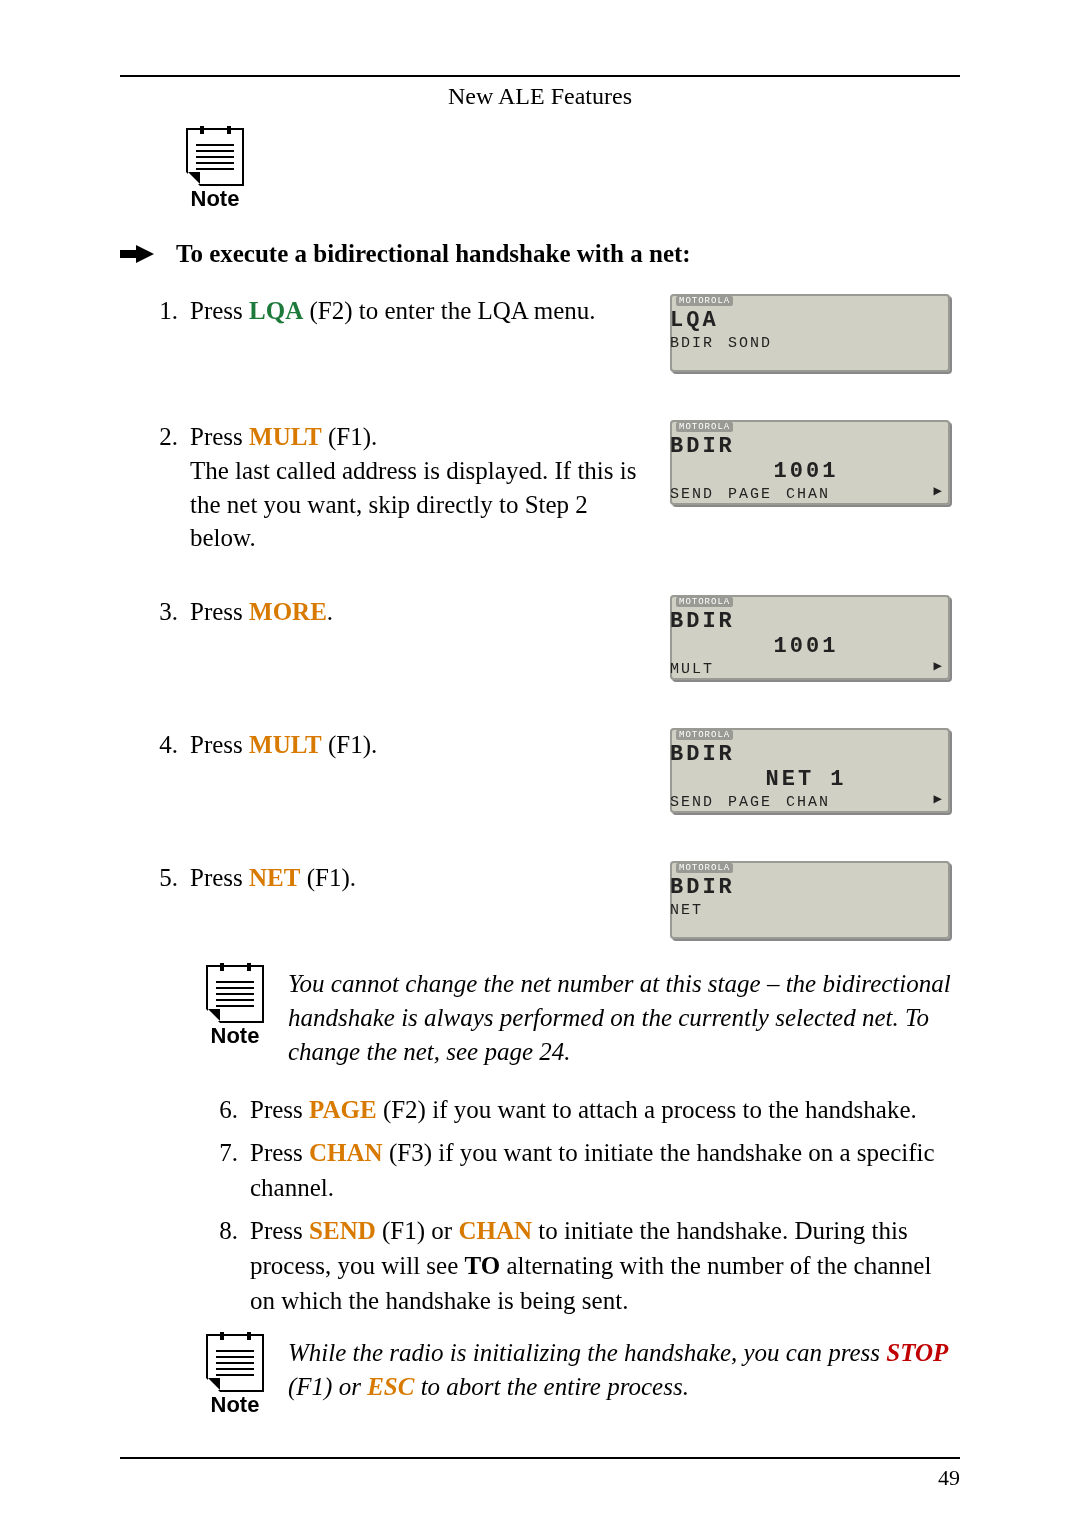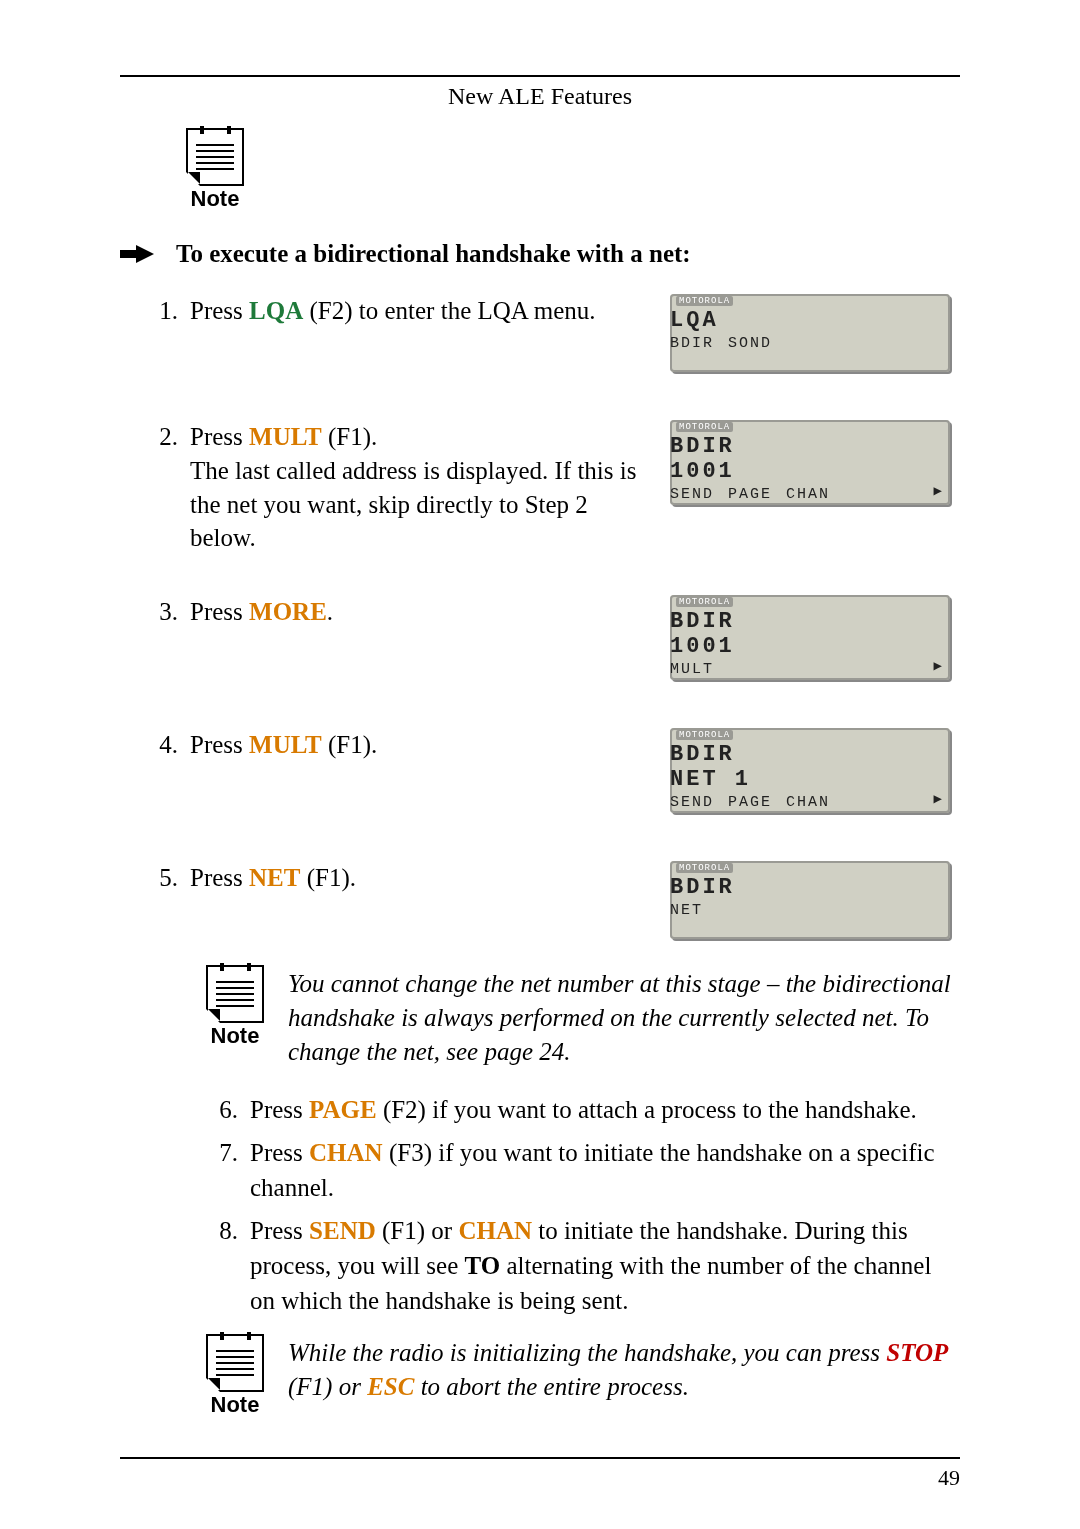--- a/index.html
+++ b/index.html
@@ -44,21 +44,21 @@
   .step-text { flex:1; font-size:25px; line-height:1.35; padding-right: 20px; }
   .step-num { display:inline-block; width: 70px; text-align:right; padding-right:12px; }
   .lcd {
     width: 280px; min-height: 78px; background:#d0d0c4; border-radius:4px;
     box-shadow: inset 0 0 0 2px #9a9a94, 2px 2px 0 #888;
     font-family: 'Courier New', monospace; font-size:18px; letter-spacing:2px;
     padding: 4px 8px 2px 0; position:relative; color:#222; margin-bottom: 8px;
   }
   .lcd .brand { font-size:9px; letter-spacing:1px; color:#fff; background:#9a9a94; display:inline-block; padding:0 3px; position:absolute; top:2px; left:6px; border-radius:2px;}
   .lcd .line1 { font-weight:bold; font-size:22px; margin-top:10px; letter-spacing:3px;}
-  .lcd .line2 { font-weight:bold; font-size:22px; letter-spacing:3px;}
+  .lcd .line2 { font-weight:bold; font-size:22px; letter-spacing:3px;text-align:center;}
   .lcd .softkeys { font-size:15px; letter-spacing:2px; margin-top:2px; display:flex; gap:14px; position:relative;}
   .lcd .caret { position:absolute; right:6px; bottom:6px; font-size:14px; font-weight:bold;}
   .lcd-col { width: 290px; flex-shrink:0; }
   .steps-lower { margin-left: 0; }
   .step-lower { font-size:25px; line-height:1.4; margin-bottom:8px; display:flex; }
   .step-lower .num { width:70px; text-align:right; padding-right:12px; flex-shrink:0;}
   .step-lower .body { flex:1; }
   .strong { font-weight:bold; }
   .footer-rule { border-top:2px solid #000; position:absolute; bottom:70px; left:120px; right:120px;}
   .page-num { position:absolute; bottom:38px; right:120px; font-size:22px; }

